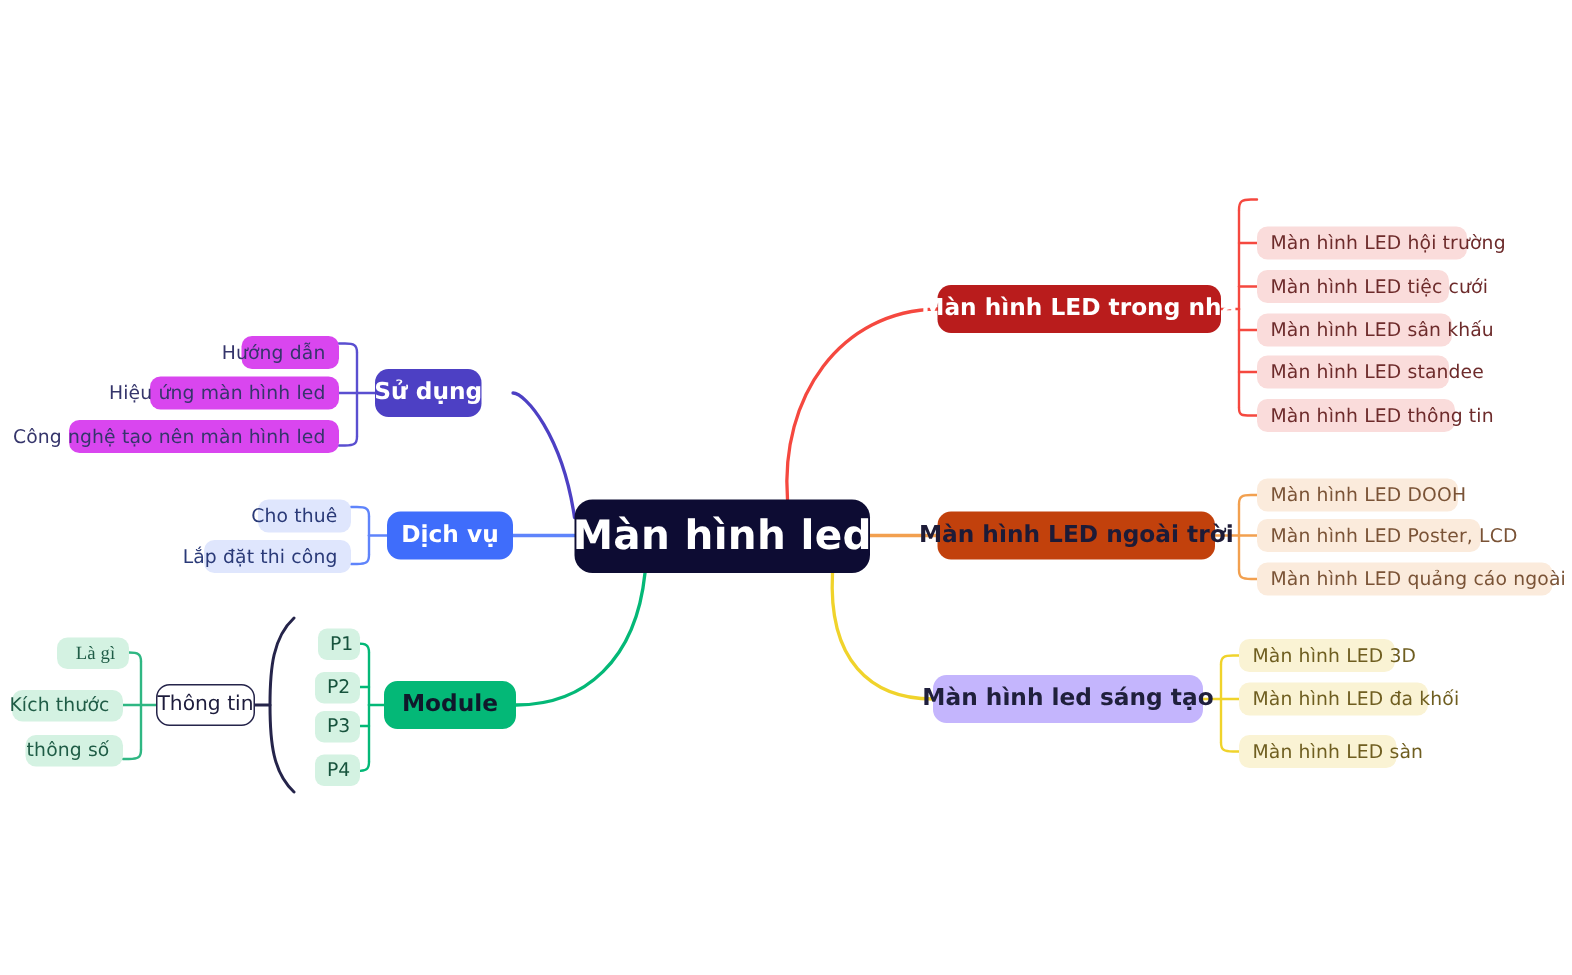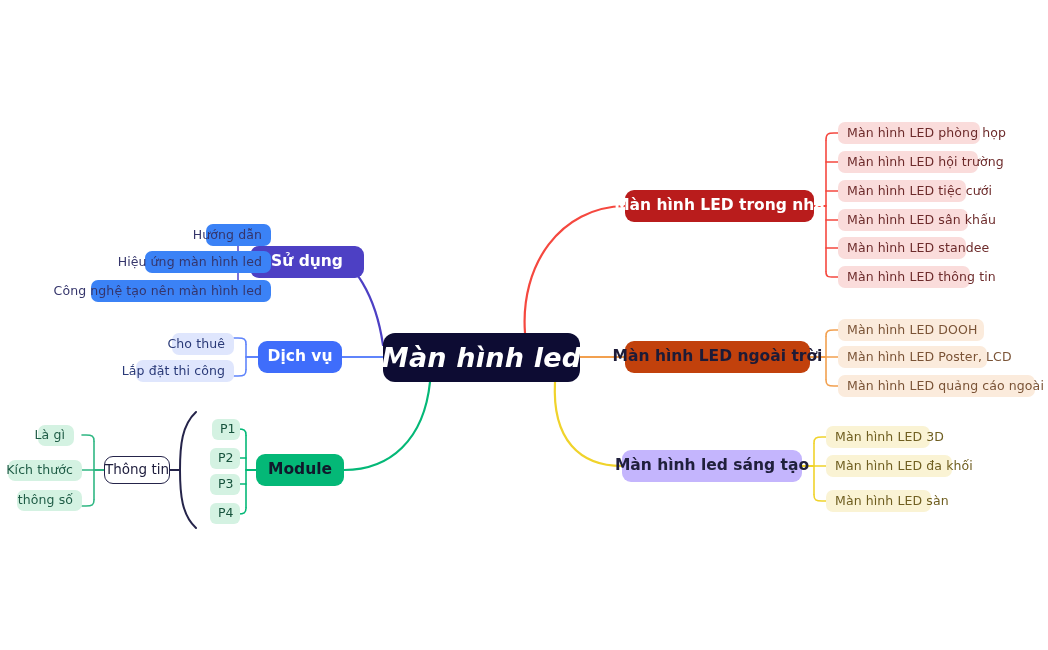--- a/index.html
+++ b/index.html
@@ -38,21 +38,20 @@
 
   
   .root {
     background: #0d0c33;
     color: #ffffff;
     font-size: 27px;
     font-weight: 600;
     border-radius: 12px;
     padding: 0 22px;
     letter-spacing: 0.2px;
-    font-style: italic;
   }
 
   
   .branch {
     font-size: 15.5px;
     font-weight: 600;
     border-radius: 9px;
     padding: 0 14px;
   }
   .branch-red    { background: #b91c1c; color: #ffffff; }
@@ -66,21 +65,21 @@
   .leaf {
     font-size: 12.5px;
     font-weight: 400;
     border-radius: 7px;
     padding: 0 9px;
     letter-spacing: 0.1px;
   }
   .leaf-red    { background: #fadcdb; color: #6d2b2b; }
   .leaf-orange { background: #fbebdc; color: #7a5336; }
   .leaf-yellow { background: #faf3d4; color: #6f5e20; }
-  .leaf-purple { background: #3b82f6; color: #35356b; margin-left: 45px; }
+  .leaf-purple { background: #d946ef; color: #35356b; }
   .leaf-blue   { background: #dfe6fd; color: #2a3a78; }
   .leaf-green  { background: #d4f2e2; color: #1f5c46; }
 
   .leaf-right { justify-content: flex-start; }
   .leaf-left  { justify-content: flex-end; }
 
   
   .outlined {
     background: #ffffff;
     border: 1.8px solid #25244a;
@@ -161,56 +160,55 @@
     <path d="M 94 441 L 94 500" fill="none" stroke="#2fb783" stroke-width="1.6"></path>
     <path d="M 94 441 C 94 436 92 435 86 435 L 82 435" fill="none" stroke="#2fb783" stroke-width="1.6" stroke-linecap="round"></path>
     <path d="M 94 470 L 82 470" fill="none" stroke="#2fb783" stroke-width="1.6" stroke-linecap="round"></path>
     <path d="M 94 500 C 94 505 92 506 86 506 L 82 506" fill="none" stroke="#2fb783" stroke-width="1.6" stroke-linecap="round"></path>
   </svg>
 
   <div class="node root" style="left:383px; top:333px; width:197px; height:49px;">Màn hình led</div>
 
   <div class="node branch branch-red" style="left:625px; top:190px; width:189px; height:32px;">Màn hình LED trong nhà</div>
 
-  <div class="node leaf leaf-red leaf-right" style="left:838px; top:122px; width:142px; height:22px;">Màn hình LED phòng họp</div>
   <div class="node leaf leaf-red leaf-right" style="left:838px; top:151px; width:140px; height:22px;">Màn hình LED hội trường</div>
   <div class="node leaf leaf-red leaf-right" style="left:838px; top:180px; width:128px; height:22px;">Màn hình LED tiệc cưới</div>
   <div class="node leaf leaf-red leaf-right" style="left:838px; top:209px; width:130px; height:22px;">Màn hình LED sân khấu</div>
   <div class="node leaf leaf-red leaf-right" style="left:838px; top:237px; width:128px; height:22px;">Màn hình LED standee</div>
   <div class="node leaf leaf-red leaf-right" style="left:838px; top:266px; width:132px; height:22px;">Màn hình LED thông tin</div>
 
   <div class="node branch branch-orange" style="left:625px; top:341px; width:185px; height:32px;">Màn hình LED ngoài trời</div>
 
-  <div class="node leaf leaf-orange leaf-right" style="left:838px; top:319px; width:146px; height:22px;">Màn hình LED DOOH</div>
+  <div class="node leaf leaf-orange leaf-right" style="left:838px; top:319px; width:134px; height:22px;">Màn hình LED DOOH</div>
   <div class="node leaf leaf-orange leaf-right" style="left:838px; top:346px; width:149px; height:22px;">Màn hình LED Poster, LCD</div>
   <div class="node leaf leaf-orange leaf-right" style="left:838px; top:375px; width:197px; height:22px;">Màn hình LED quảng cáo ngoài trời</div>
 
   <div class="node branch branch-yellow" style="left:622px; top:450px; width:180px; height:32px;">Màn hình led sáng tạo</div>
 
   <div class="node leaf leaf-yellow leaf-right" style="left:826px; top:426px; width:104px; height:22px;">Màn hình LED 3D</div>
   <div class="node leaf leaf-yellow leaf-right" style="left:826px; top:455px; width:126px; height:22px;">Màn hình LED đa khối</div>
   <div class="node leaf leaf-yellow leaf-right" style="left:826px; top:490px; width:105px; height:22px;">Màn hình LED sàn</div>
 
-  <div class="node branch branch-purple" style="left:250px; top:246px; width:114px; height:32px;">Sử dụng</div>
+  <div class="node branch branch-purple" style="left:250px; top:246px; width:71px; height:32px;">Sử dụng</div>
 
   <div class="node leaf leaf-purple leaf-left" style="left:161px; top:224px; width:65px; height:22px;">Hướng dẫn</div>
   <div class="node leaf leaf-purple leaf-left" style="left:100px; top:251px; width:126px; height:22px;">Hiệu ứng màn hình led</div>
   <div class="node leaf leaf-purple leaf-left" style="left:46px; top:280px; width:180px; height:22px;">Công nghệ tạo nên màn hình led</div>
 
   <div class="node branch branch-blue" style="left:258px; top:341px; width:84px; height:32px;">Dịch vụ</div>
 
   <div class="node leaf leaf-blue leaf-left" style="left:172px; top:333px; width:62px; height:22px;">Cho thuê</div>
   <div class="node leaf leaf-blue leaf-left" style="left:136px; top:360px; width:98px; height:22px;">Lắp đặt thi công</div>
 
   <div class="node branch branch-green" style="left:256px; top:454px; width:88px; height:32px;">Module</div>
 
   <div class="node chip" style="left:212px; top:419px; width:28px; height:21px;">P1</div>
   <div class="node chip" style="left:210px; top:448px; width:30px; height:21px;">P2</div>
   <div class="node chip" style="left:210px; top:474px; width:30px; height:21px;">P3</div>
   <div class="node chip" style="left:210px; top:503px; width:30px; height:21px;">P4</div>
 
   <div class="node outlined" style="left:104px; top:456px; width:66px; height:28px;">Thông tin</div>
 
-  <div class="node leaf leaf-green leaf-left" style="left:38px; top:425px; width:36px; height:21px;">Là gì</div>
+  <div class="node leaf leaf-green leaf-left" style="left:38px; top:425px; width:48px; height:21px;font-family:Liberation Serif, serif;">Là gì</div>
   <div class="node leaf leaf-green leaf-left" style="left:8px; top:460px; width:74px; height:21px;">Kích thước</div>
   <div class="node leaf leaf-green leaf-left" style="left:17px; top:490px; width:65px; height:21px;">thông số</div>
 
 </div>
 
 </body></html>

